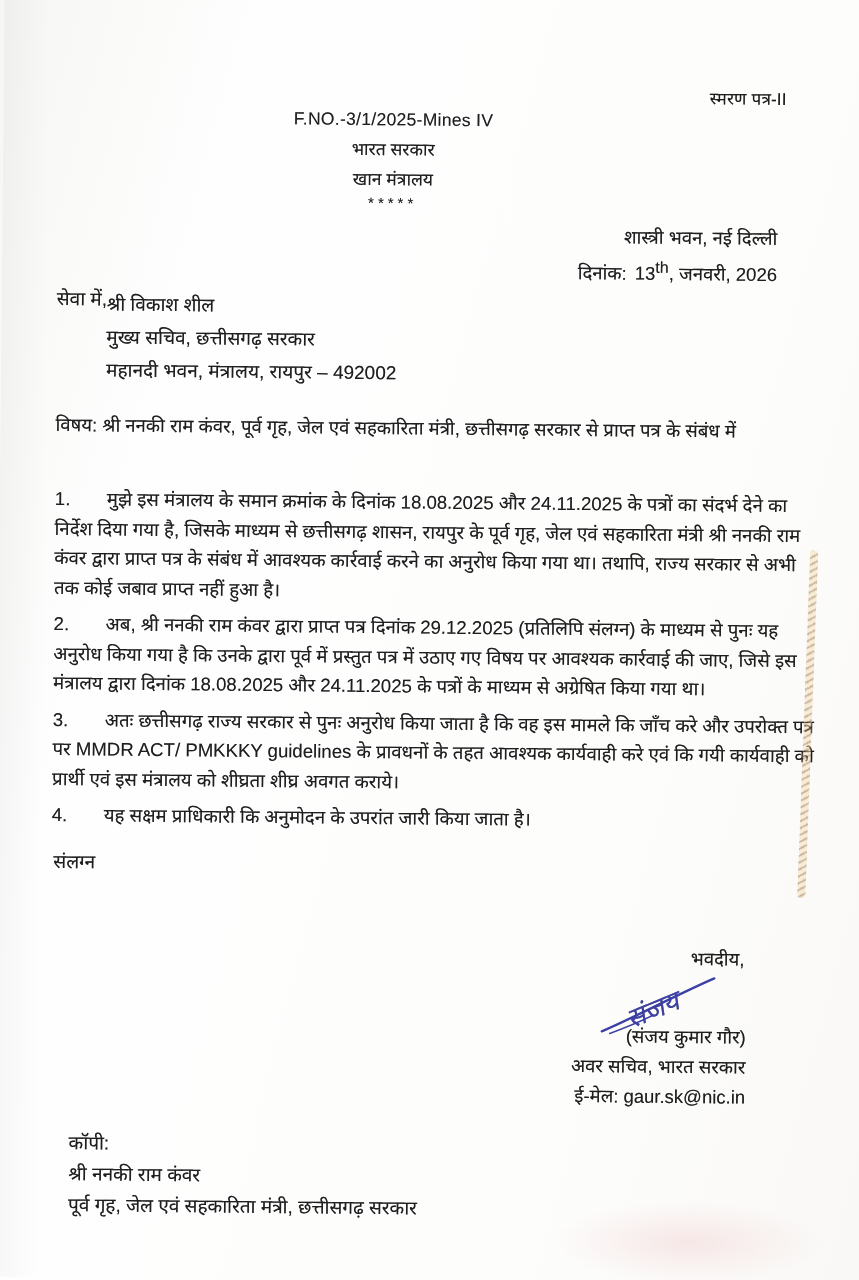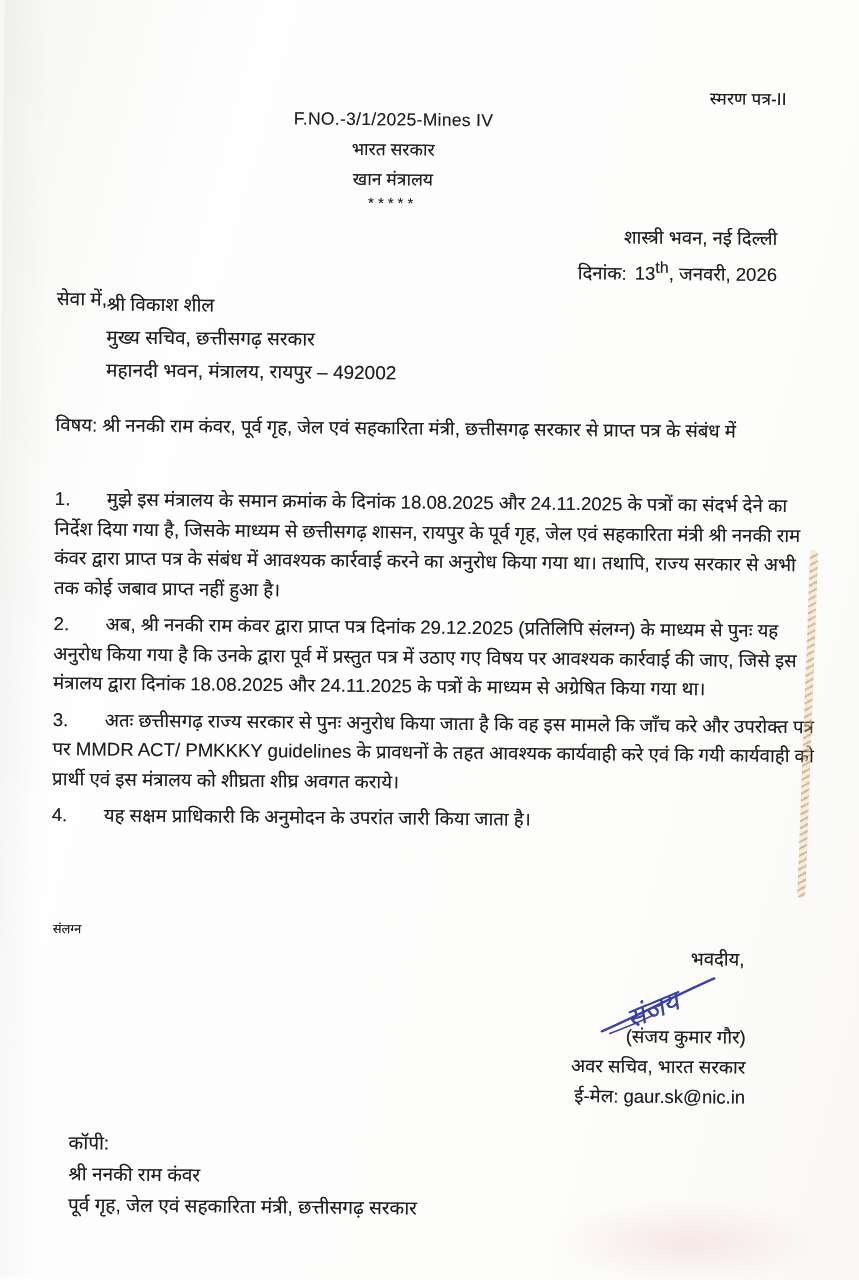--- a/index.html
+++ b/index.html
@@ -43,21 +43,21 @@
   .subject{
     position:absolute;left:55px;top:413px;width:765px;
     font-size:18.5px;line-height:29px;
   }
   .body-block{
     position:absolute;left:55px;top:487px;width:762px;
     font-size:18.6px;line-height:29.5px;text-align:left;
   }
   .body-block p{margin:0 0 7px 0;}
   .body-block .num{display:inline-block;width:52px;}
-  .encl{position:absolute;left:57px;top:922px;font-size:13px;}
+  .encl{position:absolute;left:57px;top:851px;font-size:19px;}
   .signoff{
     position:absolute;right:108px;top:941px;
     text-align:right;font-size:18.5px;line-height:30px;
   }
   .signoff .valediction{margin-right:2px;}
   .sig-svg{
     display:block;margin:-4px 22px -16px auto;
     width:128px;height:68px;
   }
   .sig-svg text{

